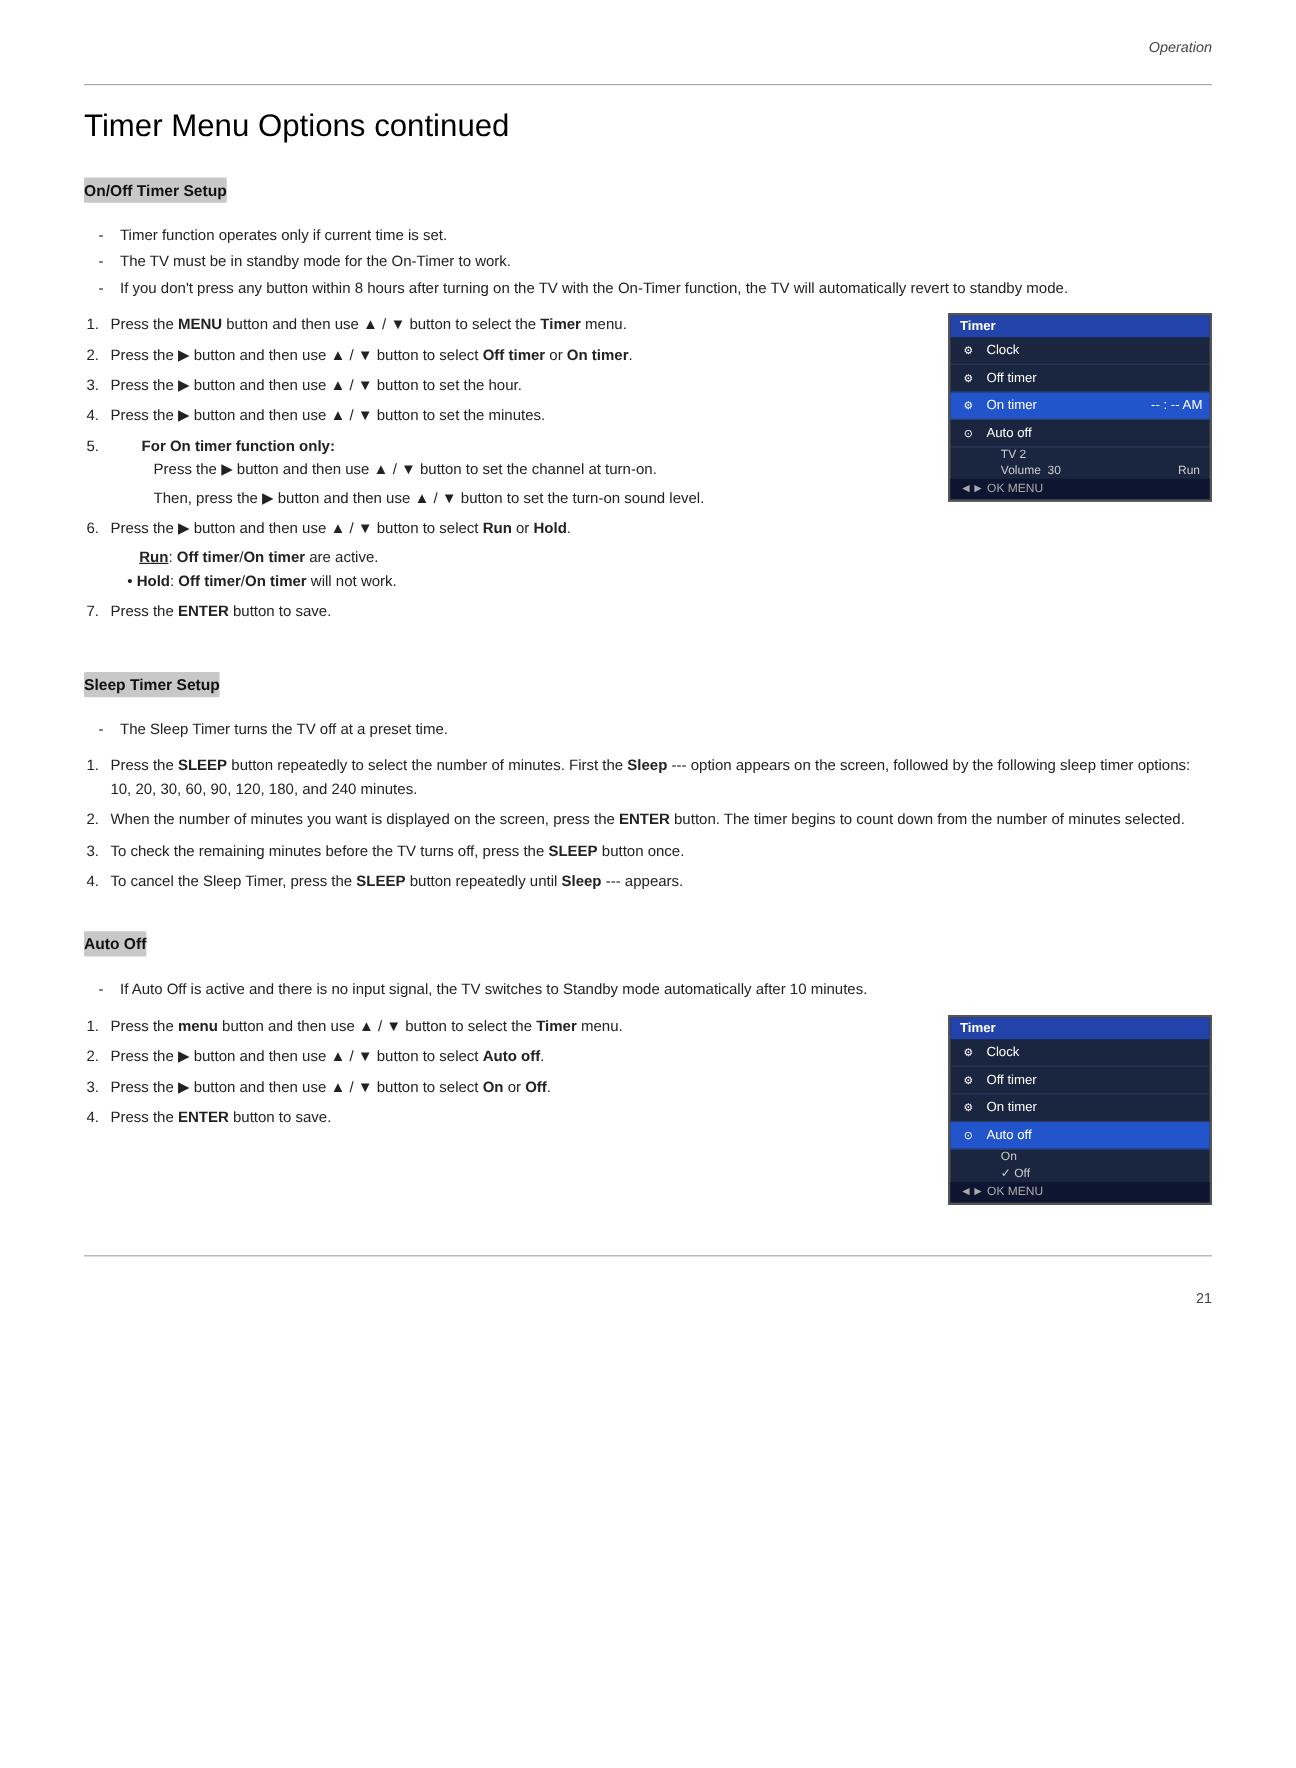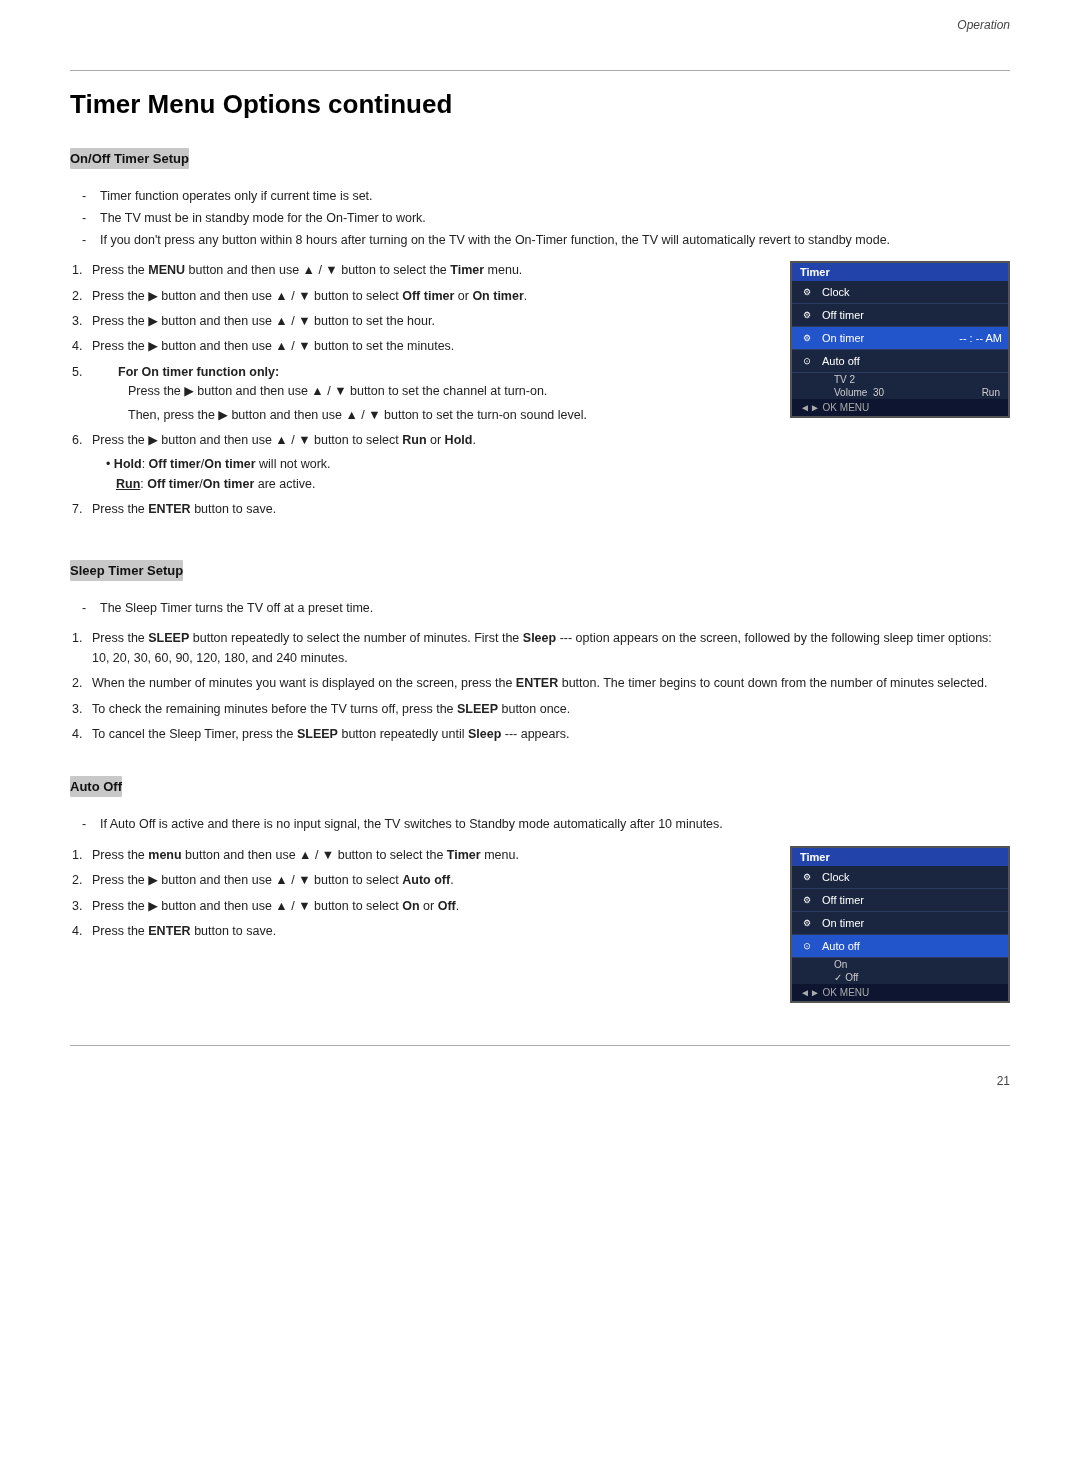--- a/index.html
+++ b/index.html
@@ -11,34 +11,34 @@
       width: 1080px;
       min-height: 1473px;
       position: relative;
     }
     .page-wrapper {
       padding: 40px 70px 60px 70px;
       position: relative;
     }
     .operation-label {
       position: absolute;
-      top: 18px;
+      top: 32px;
       right: 70px;
       font-style: italic;
       font-size: 12px;
       color: #444;
     }
     .top-line {
       border-top: 1px solid #aaa;
       margin-bottom: 18px;
       margin-top: 30px;
     }
     .page-title {
       font-size: 26px;
-      font-weight: 700;
+      font-weight: 400;
       color: #000;
       margin-bottom: 28px;
       font-family: Arial Black, Arial, sans-serif;
     }
     .section-header {
       display: inline-block;
       background: #c8c8c8;
       padding: 3px 0;
       font-size: 13px;
       font-weight: bold;
@@ -244,22 +244,22 @@
         <li>
           <span class="num">5.</span>
           <span class="for-label">For On timer function only:</span><br>
           <div class="indent-sub">Press the ▶ button and then use ▲ / ▼ button to set the channel at turn-on.</div>
           <div class="indent-sub">Then, press the ▶ button and then use ▲ / ▼ button to set the turn-on sound level.</div>
         </li>
         <li>
           <span class="num">6.</span>
           Press the ▶ button and then use ▲ / ▼ button to select <b>Run</b> or <b>Hold</b>.
           <div class="hold-run-block">
+            <div style="padding-left: 10px;"><u><b>Run</b></u>: <b>Off timer</b>/<b>On timer</b> are active.</div>
             <div>• <b>Hold</b>: <b>Off timer</b>/<b>On timer</b> will not work.</div>
-            <div style="padding-left: 10px;"><u><b>Run</b></u>: <b>Off timer</b>/<b>On timer</b> are active.</div>
           </div>
         </li>
         <li>
           <span class="num">7.</span>
           Press the <b>ENTER</b> button to save.
         </li>
       </ol>
     </div>
   </div>
 

